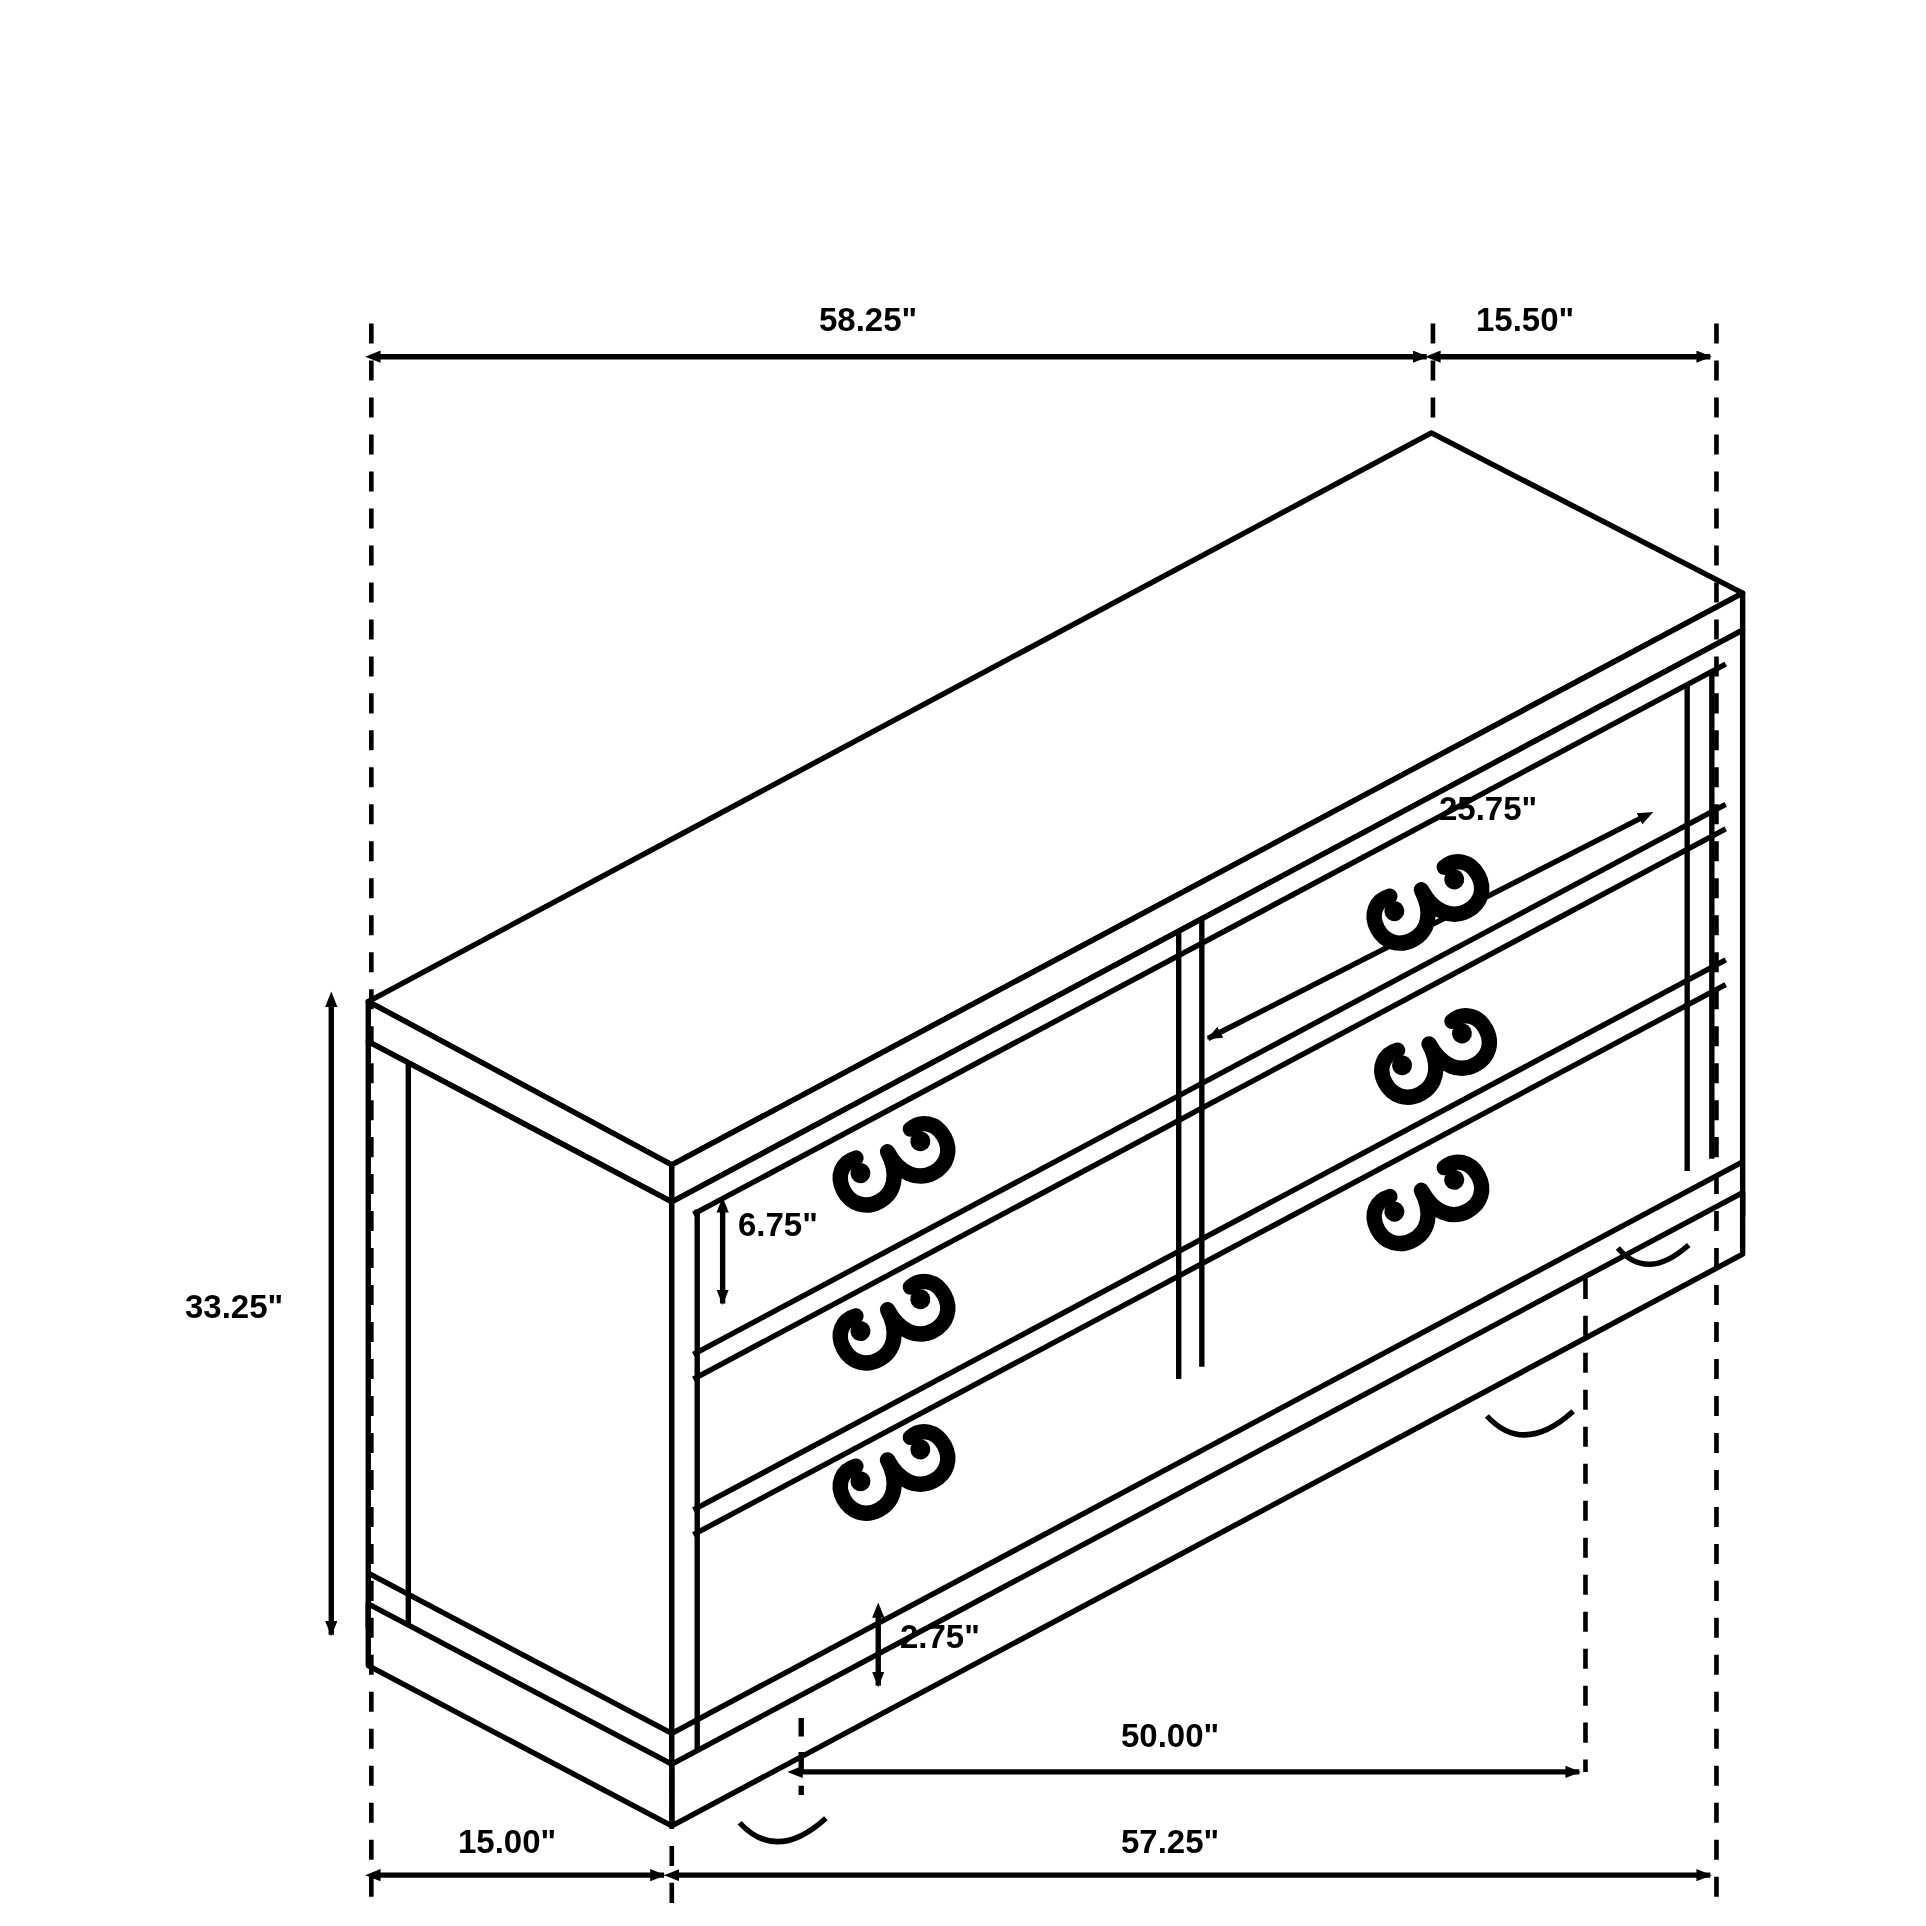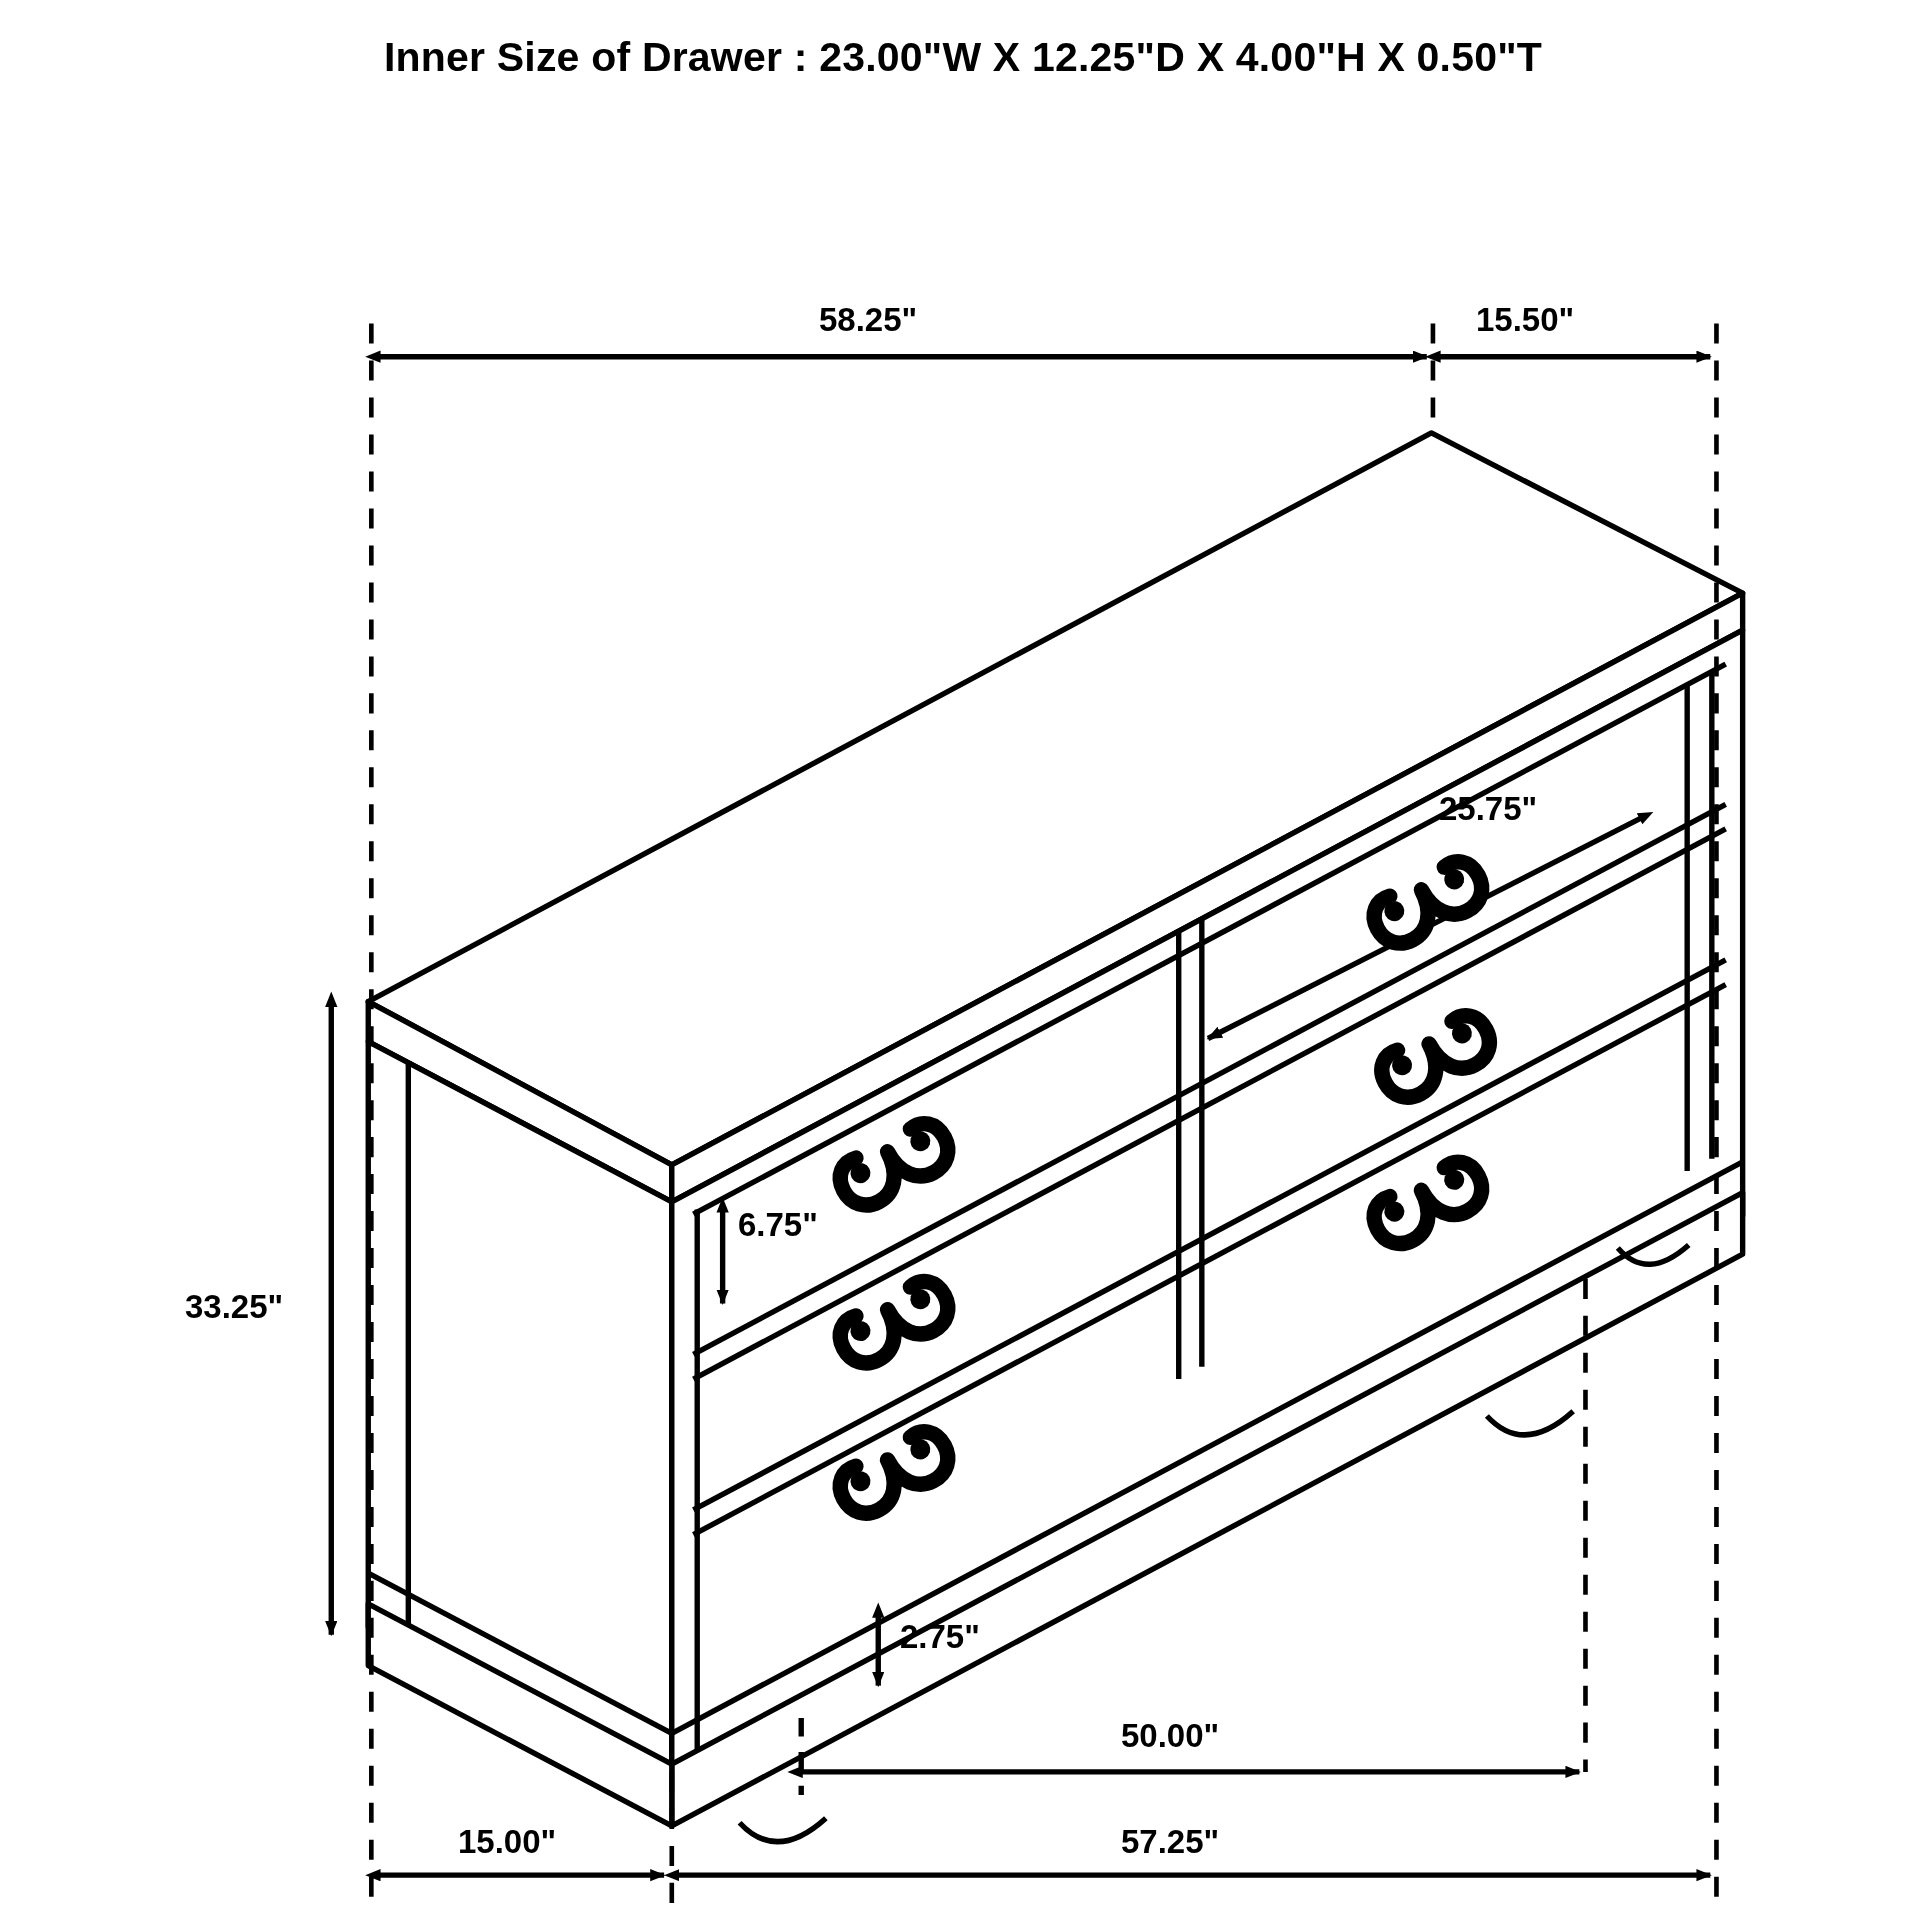--- a/index.html
+++ b/index.html
@@ -12,21 +12,20 @@
   svg#dwg{position:absolute;left:0;top:0;width:1926px;height:1926px;}
   .dimlabel{
     position:absolute;font-size:33px;font-weight:bold;white-space:nowrap;
   }
 </style>
 </head>
 <body>
 
 <div id="stage">
 
-  <div id="title">Inner Size of Drawer : 23.00"W X 12.25"D X 4.00"H X 0.50"T</div>
 
   <svg id="dwg" viewBox="0 0 2500 2500">
     <defs>
       <marker id="arrowEnd" markerWidth="24" markerHeight="24" refX="18" refY="8" orient="auto" markerUnits="userSpaceOnUse">
         <path d="M0,0 L20,8 L0,16 z" fill="#000"></path>
       </marker>
       <marker id="arrowStart" markerWidth="24" markerHeight="24" refX="2" refY="8" orient="auto-start-reverse" markerUnits="userSpaceOnUse">
         <path d="M0,0 L20,8 L0,16 z" fill="#000"></path>
       </marker>
     </defs>

